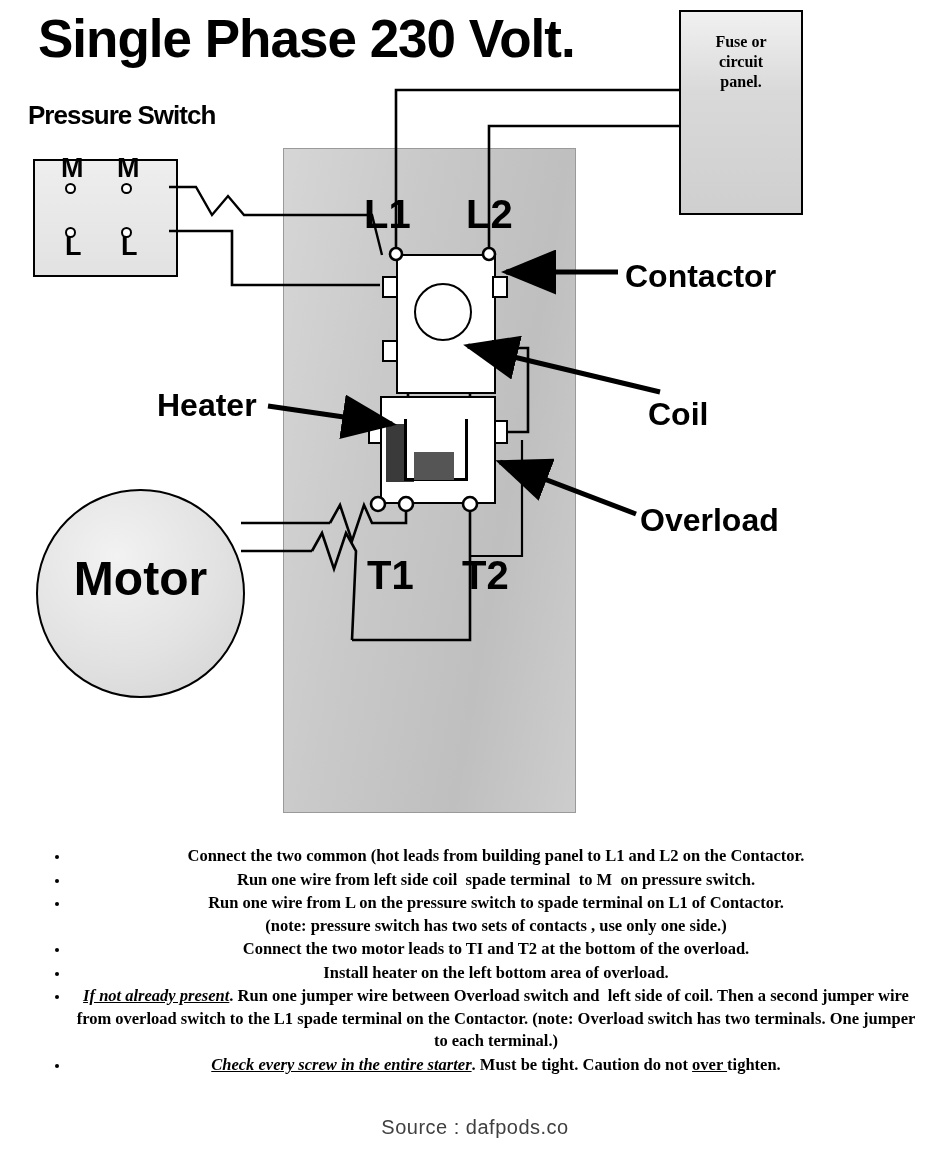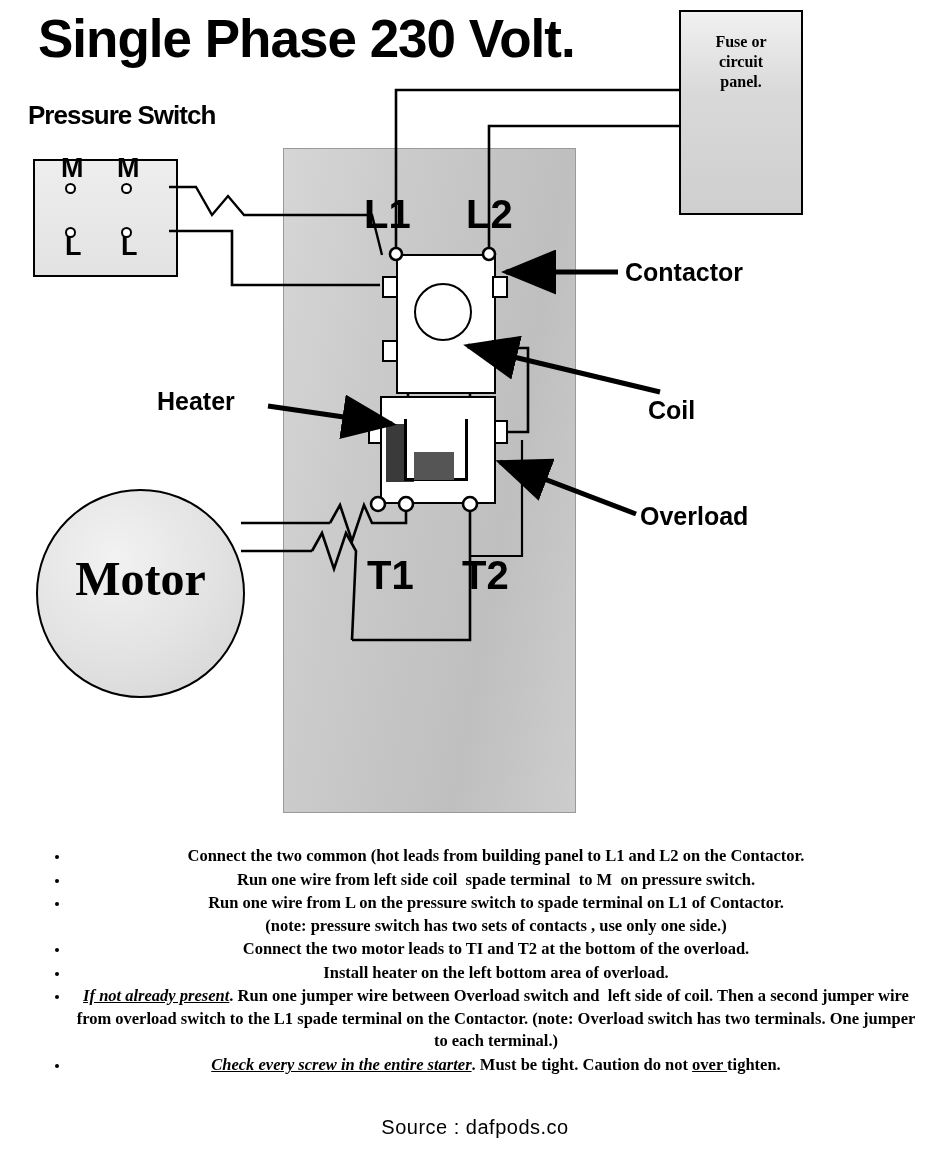--- a/index.html
+++ b/index.html
@@ -81,50 +81,50 @@
   }
 
   
   .motor{
     position:absolute;left:36px;top:489px;width:205px;height:205px;border-radius:50%;
     border:2px solid #000;
     background:radial-gradient(circle at 38% 32%, #f2f2f2 0%, #e2e2e2 55%, #d2d2d2 100%);
   }
   .motor .lbl{
     position:absolute;left:0;top:60px;width:100%;text-align:center;
-    font-family:Liberation Serif, serif;font-weight:bold;font-size:48px;
+    font-family:Liberation Sans, sans-serif;font-weight:bold;font-size:48px;
   }
   .tlabel{
     position:absolute;font-family:"Liberation Sans", sans-serif;
     font-weight:bold;font-size:40px;white-space:nowrap;
   }
   .rlabel{
     position:absolute;font-family:"Liberation Sans", sans-serif;
-    font-weight:bold;font-size:25px;white-space:nowrap;
+    font-weight:bold;font-size:32px;white-space:nowrap;
   }
 
   
   svg.wires{position:absolute;left:0;top:0;width:950px;height:1154px;overflow:visible;}
 
   
   .notes{
     position:absolute;left:36px;top:845px;width:886px;
     font-family:"Liberation Serif", serif;font-size:16.5px;font-weight:bold;
     line-height:22.5px;
     text-align:center;
   }
   .notes ul{margin:0;padding-left:34px;}
   .notes li{margin-bottom:1px;}
   .notes li::marker{font-size:15px;}
   .ital{font-style:italic;text-decoration:underline;}
   .u{text-decoration:underline;}
 
   .source{
     position:absolute;left:0;top:1116px;width:100%;text-align:center;
-    font-family:"Liberation Sans", sans-serif;font-size:20px;color:#000000;
+    font-family:"Liberation Sans", sans-serif;font-size:20px;color:#404040;
     letter-spacing:0.5px;
   }
 </style>
 </head>
 <body>
 
 <div id="sheet">
 
   <div class="title">Single Phase 230 Volt.</div>
   <div class="subtitle">Pressure Switch</div>

